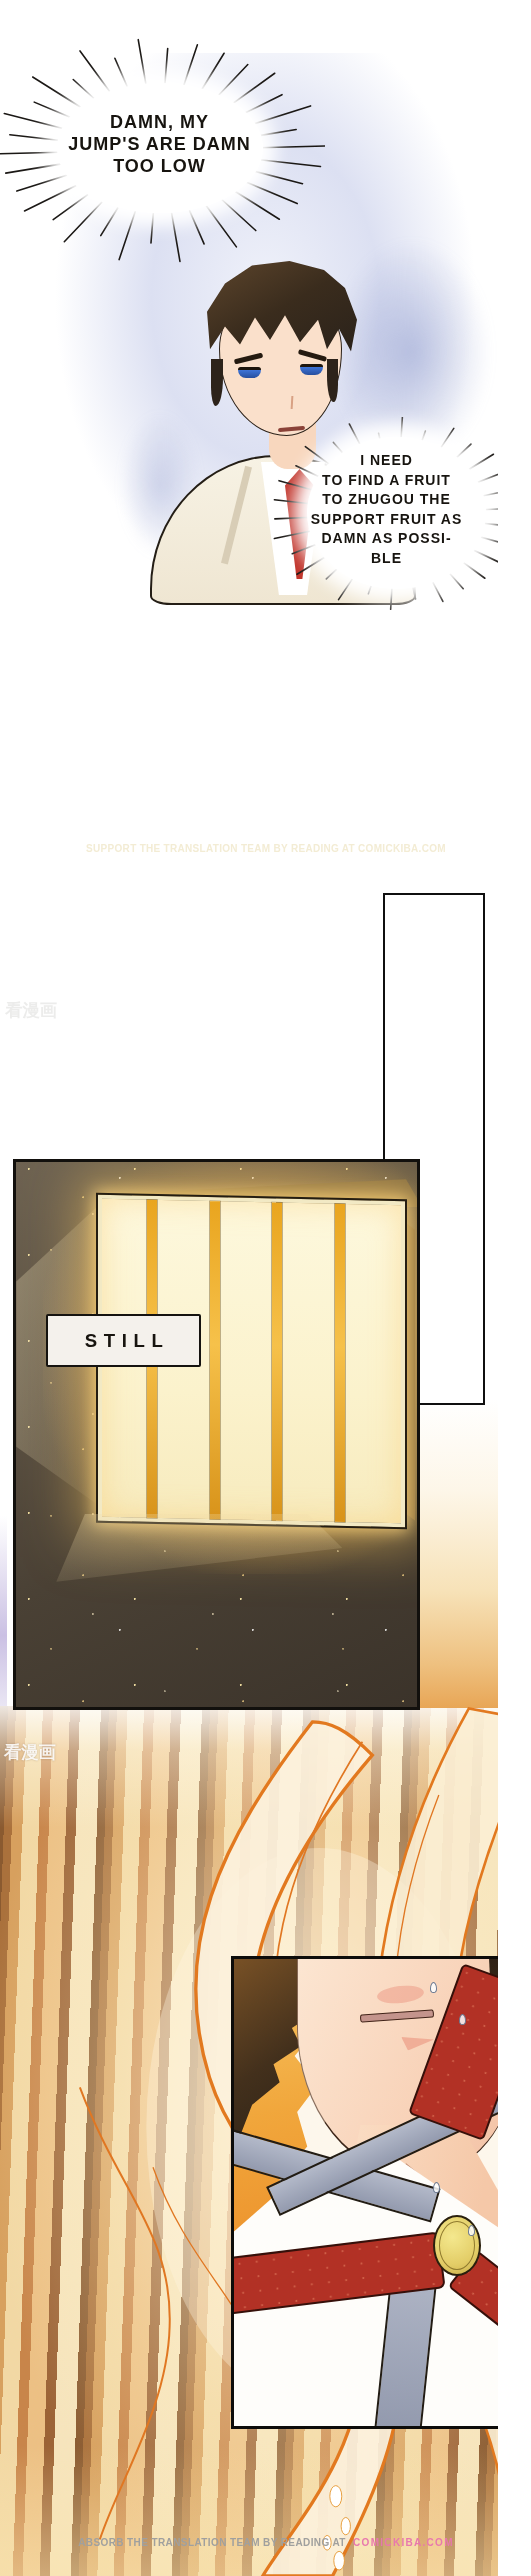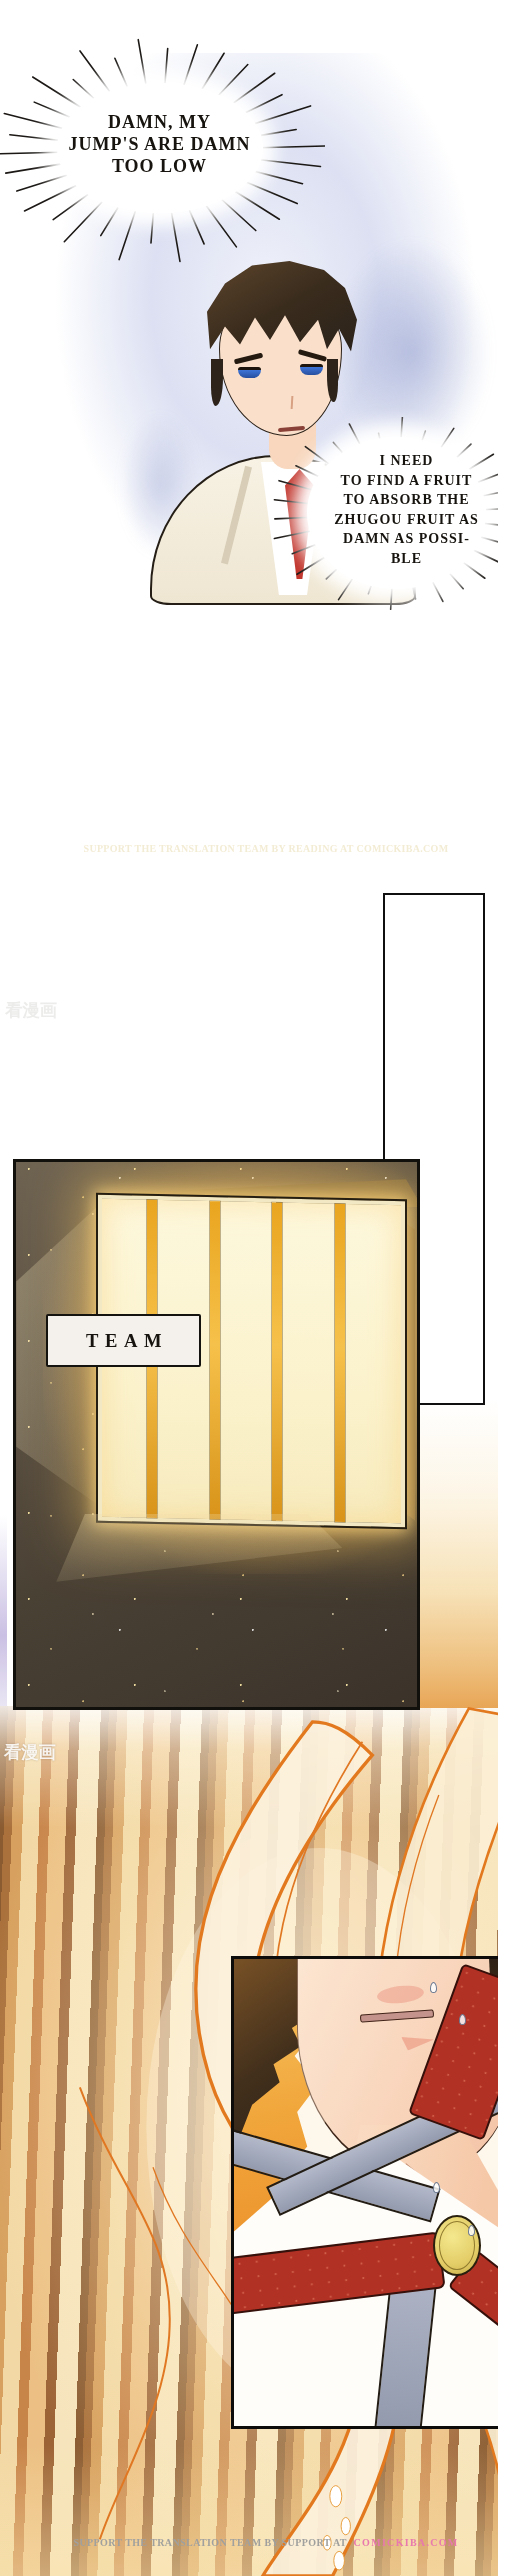--- a/index.html
+++ b/index.html
@@ -1,18 +1,18 @@
 <!DOCTYPE html>
 <html style="font-size:10.6px"><head>
 <meta charset="utf-8">
 <style>
   html,body{margin:0;padding:0;background:#fff;}
   *{box-sizing:border-box;}
   .page{position:relative;width:498px;height:2576px;background:#ffffff;overflow:hidden;
-        font-family:Liberation Serif, serif;}
+        font-family:Liberation Sans, sans-serif;}
   .abs{position:absolute;}
 
   
   .glow-main{left:53px;top:53px;width:425px;height:545px;
     background:radial-gradient(ellipse at 50% 45%,#f0f2fa 0%,#dce0f2 38%,rgba(220,224,242,0) 70%);}
   .glow-blue-r{left:332px;top:239px;width:160px;height:226px;border-radius:50%;
     background:radial-gradient(ellipse,rgba(120,135,195,.45),rgba(120,135,195,0) 70%);filter:blur(5.3px);}
   .glow-blue-l{left:120px;top:412px;width:80px;height:146px;border-radius:50%;
     background:radial-gradient(ellipse,rgba(120,135,195,.3),rgba(120,135,195,0) 70%);filter:blur(5.3px);}
 
@@ -41,21 +41,21 @@
   .eye-l{left:238px;top:367px;} .eye-r{left:300px;top:364px;}
   .nose{left:291px;top:396px;width:2px;height:13.3px;background:#d8a184;transform:rotate(3deg);}
   .mouth-hero{left:278px;top:427px;width:26.6px;height:4px;background:#8a4238;border-radius:2px;transform:rotate(-5deg);}
 
   
   .bubble-fill{background:#fff;border-radius:50%;box-shadow:0 0 17.3px 13.3px #fff;}
   .b1-fill{left:57px;top:83px;width:206px;height:130px;}
   .b2-fill{left:307px;top:437px;width:179px;height:152px;}
   .bubble-text{color:#17140f;font-weight:700;text-align:center;letter-spacing:1px;}
   .b1-text{left:60px;top:112px;width:199px;font-size:18px;line-height:1.22;}
-  .b2-text{left:312px;top:451px;width:189px;font-size:14px;line-height:1.4;}
+  .b2-text{left:292px;top:451px;width:189px;font-size:14px;line-height:1.4;}
   .spike-ring{pointer-events:none;}
 
   
   .faint-note{left:0;top:843px;width:532px;text-align:center;font-size:10px;font-weight:800;
     color:#f3ecd4;letter-spacing:0.3px;}
   .watermark1{left:5.3px;top:998px;font-size:17.3px;font-weight:700;color:rgba(185,185,182,.28);}
   .watermark2{left:4px;top:1740px;font-size:17.3px;font-weight:700;color:rgba(255,255,255,.88);
     text-shadow:0 0 2px rgba(120,90,60,.45);z-index:3;}
 
   
@@ -262,22 +262,22 @@
         <line x1="274.8467530219856" y1="70.7497284506021" x2="307.1415160568594" y2="40.55337818822814" stroke="#1b1815" stroke-width="2.4" stroke-linecap="round"></line>
         <line x1="293.9019092231945" y1="84.69338421430542" x2="340.9639626405643" y2="55.83893950088955" stroke="#1b1815" stroke-width="2.4" stroke-linecap="round"></line>
         <line x1="308.634577407335" y1="101.27272847109265" x2="360.0989140881679" y2="81.36004347085515" stroke="#1b1815" stroke-width="2.4" stroke-linecap="round"></line>
         <line x1="318.4008692795748" y1="119.76316432042188" x2="371.8737218412519" y2="108.76724361112329" stroke="#1b1815" stroke-width="2.4" stroke-linecap="round"></line>
         <line x1="322.77395102122915" y1="139.35657098872198" x2="385.43052414971476" y2="136.5739827411039" stroke="#1b1815" stroke-width="2.4" stroke-linecap="round"></line>
       </svg></div>
   <div class="abs bubble-fill b2-fill"></div>
   <div class="abs bubble-text b2-text">
     <div>I NEED</div>
     <div>TO FIND A FRUIT</div>
-    <div>TO ABSORB THE</div>
-    <div>ZHUGOU FRUIT AS</div>
+    <div>TO ZHUGOU THE</div>
+    <div>SUPPORT FRUIT AS</div>
     <div>DAMN AS POSSI-</div>
     <div>BLE</div>
   </div>
 
   <div class="abs faint-note">SUPPORT THE TRANSLATION TEAM BY READING AT COMICKIBA.COM</div>
   <div class="abs watermark1">看漫画</div>
 
   <div class="abs white-rect"></div>
 
   <div class="abs hotel-panel">
@@ -286,21 +286,21 @@
     <div class="abs depth-top"></div>
     <div class="abs depth-right"></div>
     <div class="abs window">
       <div class="mullion" style="left:15%;"></div>
       <div class="mullion" style="left:36%;"></div>
       <div class="mullion" style="left:57%;"></div>
       <div class="mullion" style="left:78%;"></div>
     </div>
     <div class="abs floor-light"></div>
     <div class="abs hotel-sign">
-      <span>TEAM</span>
+      <span>STILL</span>
     </div>
   </div>
 
   <div class="abs gutter-fade"></div>
   <div class="abs lavender-streak"></div>
   <div class="abs fire-bg"></div>
 
   <svg class="abs fire-svg" viewBox="0 0 800 1375" xmlns="http://www.w3.org/2000/svg">
     <ellipse cx="480" cy="700" rx="260" ry="420" fill="rgba(255,246,225,.35)"></ellipse>
     <path d="M 470 90 C 330 270,255 430,315 625 C 370 800,540 850,545 1030 C 548 1190,440 1300,395 1375 L 500 1375 C 565 1255,625 1120,600 970 C 572 815,415 745,385 600 C 352 440,440 280,560 140 C 520 100,495 90,470 90 Z" fill="#fcf1dc" fill-opacity=".92" stroke="#e2791f" stroke-width="5"></path>
@@ -339,18 +339,18 @@
     <div class="abs brooch">
       <div class="abs brooch-ring"></div>
     </div>
     <div class="sweat" style="left:196px;top:23px;"></div>
     <div class="sweat" style="left:225px;top:55px;"></div>
     <div class="sweat" style="left:199px;top:223px;"></div>
     <div class="sweat" style="left:234px;top:266px;"></div>
   </div>
 
   <div class="abs footer-line">
-    <span class="footer-prefix">SUPPORT THE TRANSLATION TEAM BY SUPPORT AT</span>
+    <span class="footer-prefix">ABSORB THE TRANSLATION TEAM BY READING AT</span>
     <span class="footer-site">COMICKIBA.COM</span>
   </div>
 
 </div>
 
 
 </body></html>

